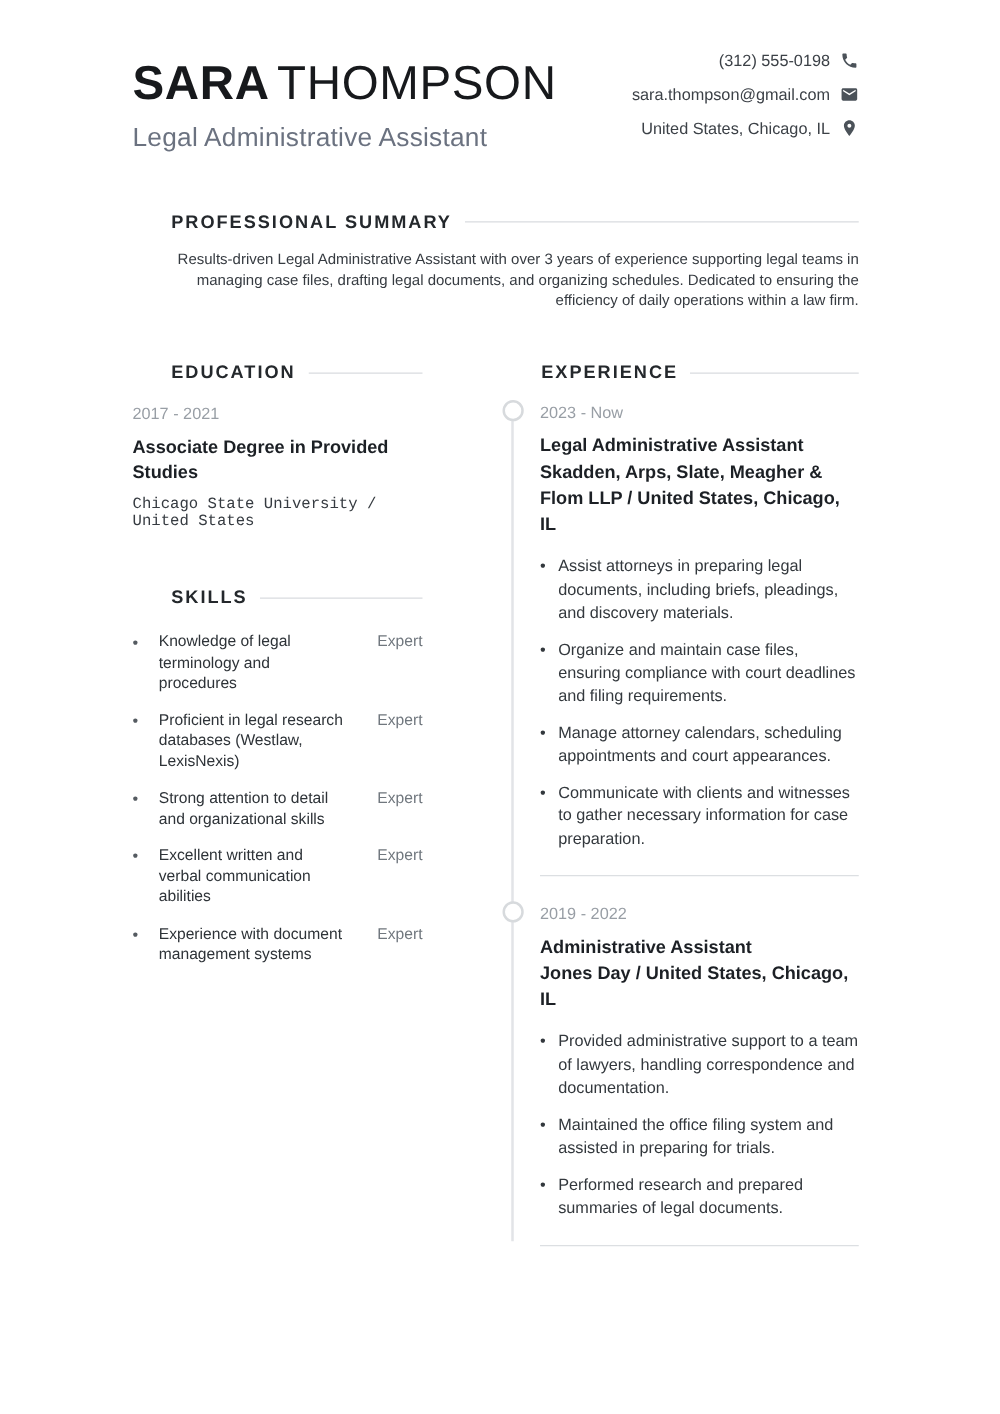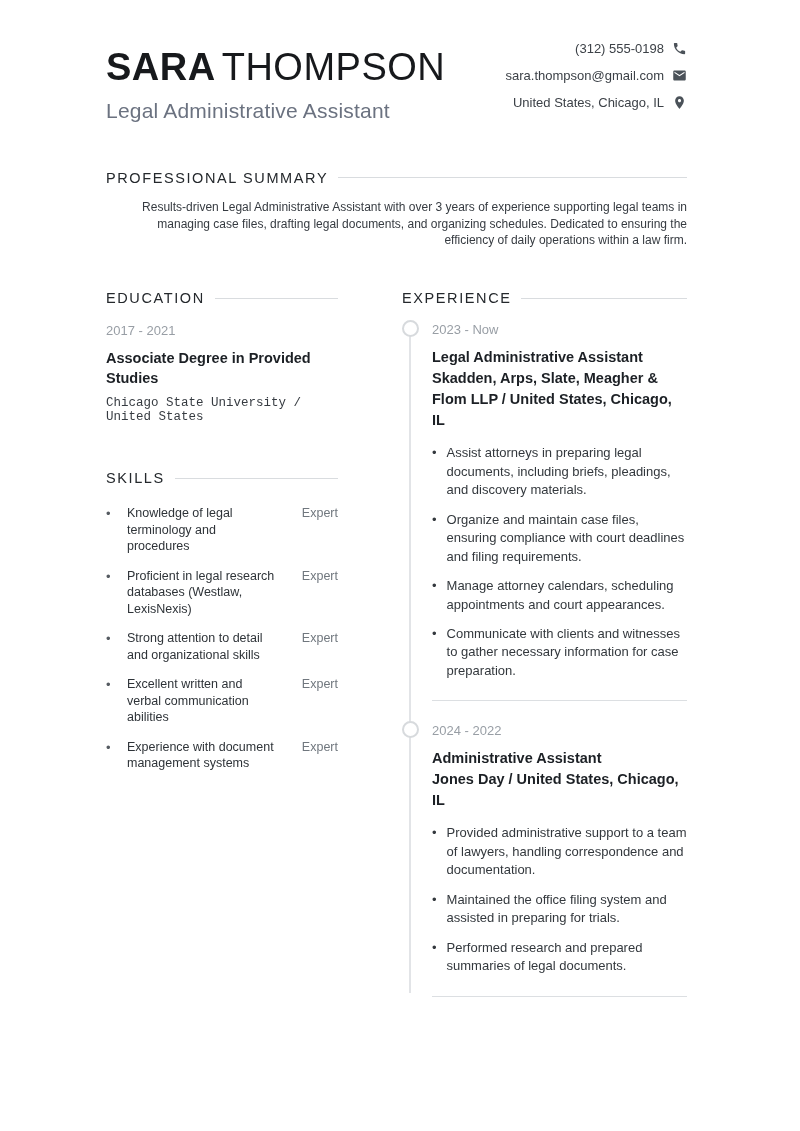--- a/index.html
+++ b/index.html
@@ -18,21 +18,21 @@
   .name .ln { font-weight:300; margin-left:6px; }
   .job-title { margin-top:11px; font-size:21px; font-weight:300; color:#6b7280; letter-spacing:.2px; }
   .contacts { display:flex; flex-direction:column; gap:12px; padding-top:5px;margin-left:26px; }
   .contact-row { display:flex; align-items:center; justify-content:flex-end; gap:8px;
                  font-size:13px; color:#3c4147; }
   .contact-icon { width:15px; height:15px; flex:0 0 auto; }
   .contact-icon svg { width:15px; height:15px; display:block; fill:#4b5259; }
 
   
   .sec-head { display:flex; align-items:center; }
-  .sec-title { font-size:14.5px; font-weight:400; letter-spacing:1.6px; color:#24282c; white-space:nowrap; }
+  .sec-title { font-size:14.5px; font-weight:700; letter-spacing:1.6px; color:#24282c; white-space:nowrap;margin-left:31px; }
   .sec-rule { flex:1; height:1px; background:#d9dcdf; margin-left:10px; }
 
   
   .summary-sec { margin-top:47px; }
   .summary-text { margin-top:13px; font-size:12px; line-height:1.4; color:#363b41;text-align:right; }
 
   
   .columns { display:flex; margin-top:41px; }
   .col-left { width:232px; flex:0 0 232px; }
   .col-right { flex:1; margin-left:64px; }
@@ -206,21 +206,21 @@
                   <div class="exp-bullet">
                     <span class="bullet-dot">•</span>
                     <span class="bullet-text">Communicate with clients and witnesses to gather necessary information for case preparation.</span>
                   </div>
                 </div>
               <div class="exp-divider"></div>
             </div>
 
             <div class="exp-item">
               <span class="exp-dot"></span>
-              <div class="exp-dates">2024 - 2022</div>
+              <div class="exp-dates">2019 - 2022</div>
               <div class="exp-title">Administrative Assistant</div>
               <div class="exp-company">Jones Day / United States, Chicago, IL</div>
               <div class="exp-bullets">
 
                   <div class="exp-bullet">
                     <span class="bullet-dot">•</span>
                     <span class="bullet-text">Provided administrative support to a team of lawyers, handling correspondence and documentation.</span>
                   </div>
 
                   <div class="exp-bullet">

